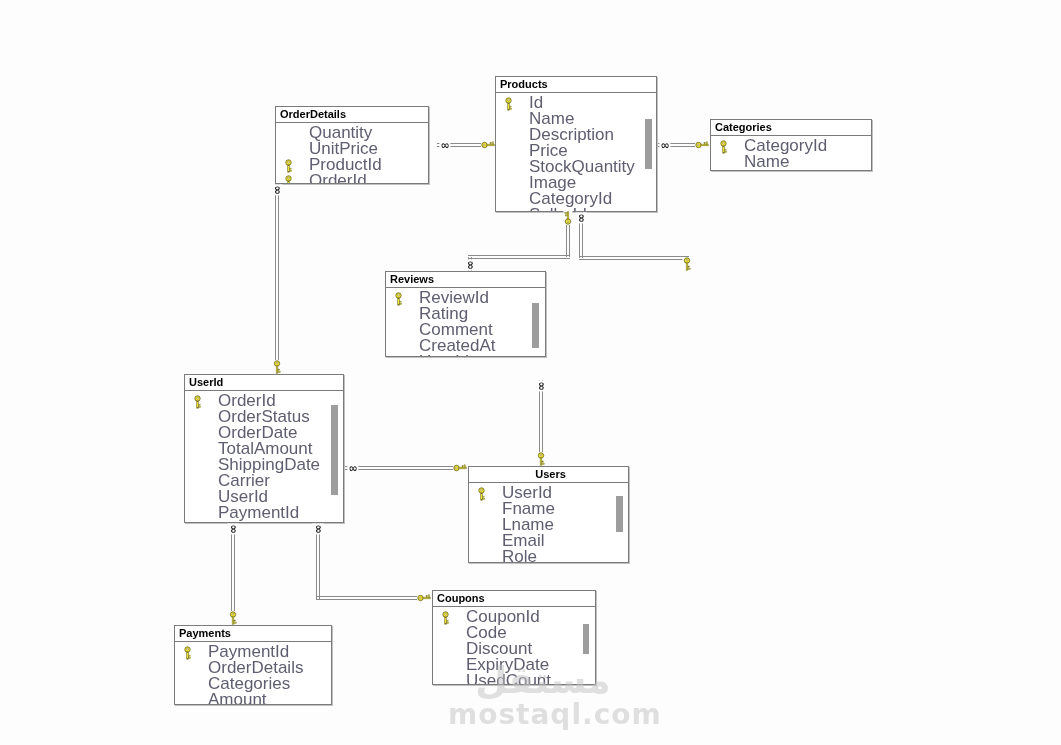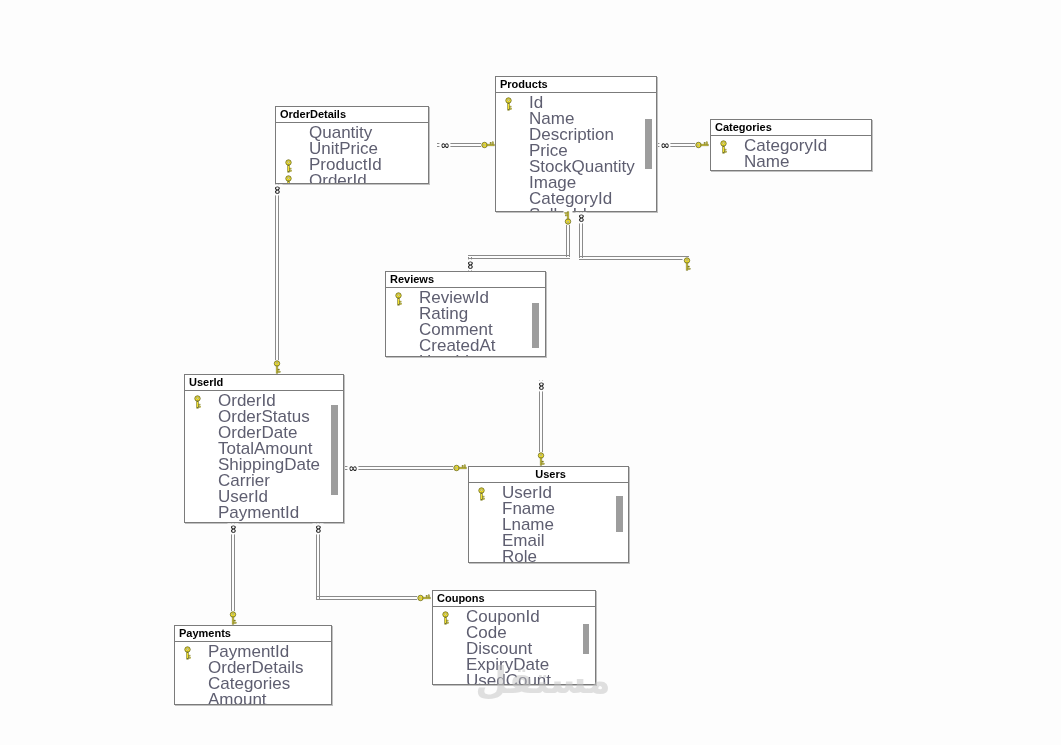--- a/index.html
+++ b/index.html
@@ -387,14 +387,15 @@
     <span class="rel-icon rel-key" style="left: 424px; top: 598px; transform: translate(-50%, -50%) rotate(-90deg);"><svg width="9" height="14" viewBox="0 0 9 14" xmlns="http://www.w3.org/2000/svg">
         <circle cx="4.5" cy="3.5" r="2.7" fill="#f5e32d" stroke="#72722a" stroke-width="0.9"></circle>
         <circle cx="4.5" cy="3.1" r="0.9" fill="#ffffff" stroke="#72722a" stroke-width="0.5"></circle>
         <rect x="3.7" y="5.9" width="1.6" height="7.3" fill="#f5e32d" stroke="#72722a" stroke-width="0.6"></rect>
         <rect x="5.3" y="9.1" width="1.8" height="1.1" fill="#f5e32d" stroke="#72722a" stroke-width="0.5"></rect>
         <rect x="5.3" y="11.3" width="2.4" height="1.1" fill="#f5e32d" stroke="#72722a" stroke-width="0.5"></rect>
       </svg></span>
     <span class="rel-icon rel-inf" style="left: 318px; top: 529px; transform: translate(-50%, -50%) rotate(90deg);">∞</span>
     <div class="watermark" id="wm">
     <div class="wm-ar">مستقل</div>
+    <div class="wm-en">mostaql.com</div>
   </div>
 </div>
 
 </body></html>

